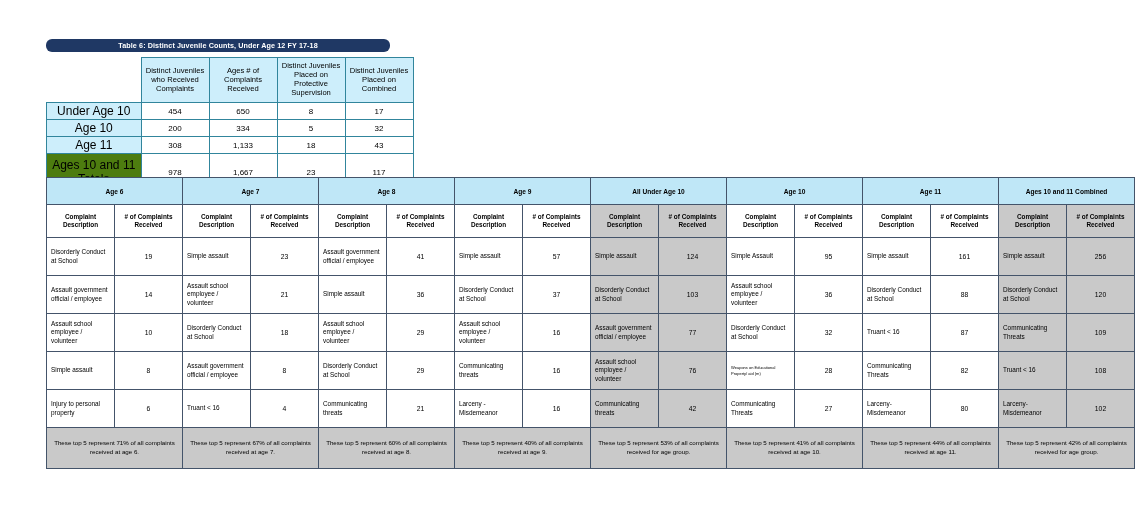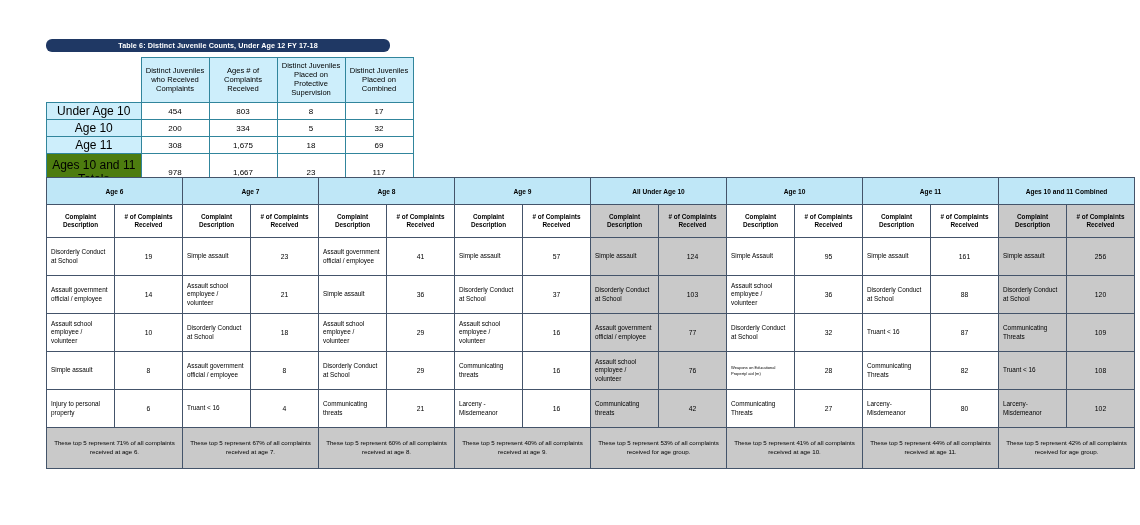--- a/index.html
+++ b/index.html
@@ -145,37 +145,37 @@
       <th class="hcell" style="width: 63px;">Distinct Juveniles who Received Complaints</th>
           <th class="hcell" style="width: 63px;">Ages # of Complaints Received</th>
           <th class="hcell" style="width: 63px;">Distinct Juveniles Placed on Protective Supervision</th>
           <th class="hcell" style="width: 63px;">Distinct Juveniles Placed on Combined</th>
         </tr>
     </thead>
     <tbody>
         <tr>
           <td class="rowlabel">Under Age 10</td>
           <td class="num">454</td>
-          <td class="num">803</td>
+          <td class="num">650</td>
           <td class="num">8</td>
           <td class="num">17</td>
         </tr>
         <tr>
           <td class="rowlabel">Age 10</td>
           <td class="num">200</td>
           <td class="num">334</td>
           <td class="num">5</td>
           <td class="num">32</td>
         </tr>
         <tr>
           <td class="rowlabel">Age 11</td>
           <td class="num">308</td>
-          <td class="num">1,675</td>
+          <td class="num">1,133</td>
           <td class="num">18</td>
-          <td class="num">69</td>
+          <td class="num">43</td>
         </tr>
         <tr>
           <td class="rowlabel total">Ages 10 and 11 Totals</td>
           <td class="num total">978</td>
           <td class="num total">1,667</td>
           <td class="num total">23</td>
           <td class="num total">117</td>
         </tr>
       </tbody>
   </table>

